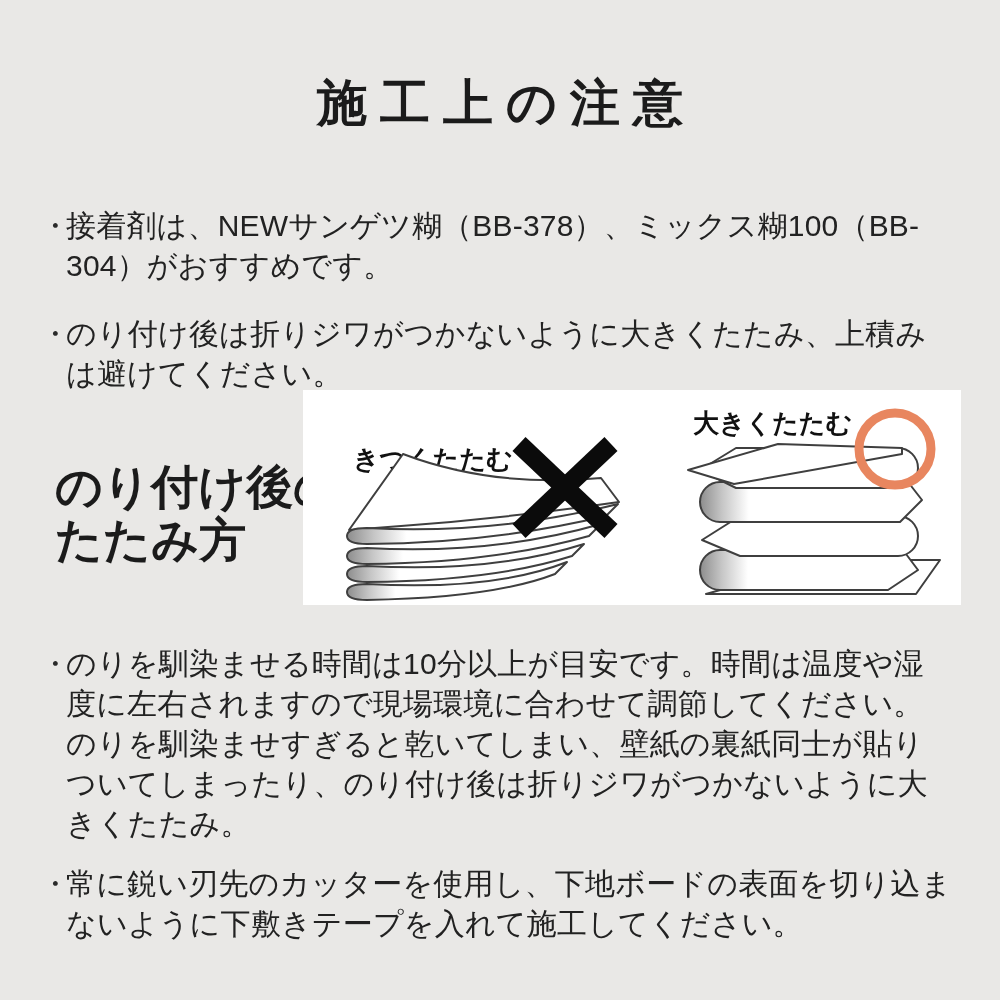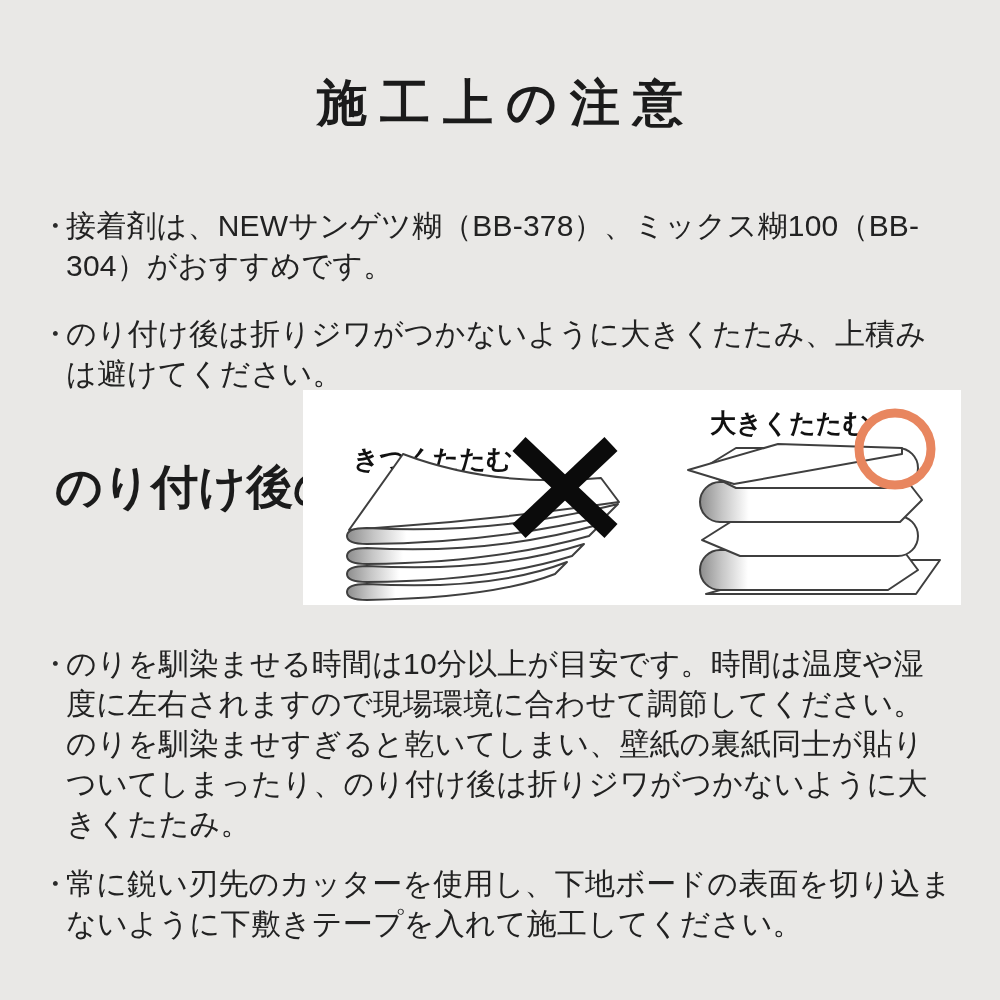--- a/index.html
+++ b/index.html
@@ -43,21 +43,21 @@
   .illus-box {
     position:absolute; left:303px; top:0;
     width:658px; height:215px; background:#ffffff;
   }
   .panel-label {
     position:absolute;
     font-size:26px; font-weight:bold; line-height:30px; color:#111111;
     white-space:nowrap;
   }
   .label-bad  { left:50px;  top:54px; }
-  .label-good { left:407px; top:18px;text-align:center; }
+  .label-good { left:390px; top:18px;text-align:center; }
   .illus { position:absolute; display:block; }
   .illus-left  { left:40px;  top:18px; width:300px; height:197px; }
   .illus-right { left:375px; top:8px;  width:270px; height:207px; }
 </style>
 </head>
 <body>
 
 <div class="page">
 
   <h1 class="title">施工上の注意</h1>
@@ -69,20 +69,21 @@
     </li>
     <li class="bullet">
       <span class="bullet-dot">・</span>
       <span class="bullet-text">のり付け後は折りジワがつかないように大きくたたみ、上積みは避けてください。</span>
     </li>
   </ul>
 
   <div class="figure-row">
     <div class="figure-heading">
       <div>のり付け後の</div>
+      <div>たたみ方</div>
     </div>
 
     <div class="illus-box">
 
       <div class="panel-label label-bad">きつくたたむ</div>
       <div class="panel-label label-good">大きくたたむ</div>
 
       <svg class="illus illus-left" viewBox="0 0 300 197" aria-hidden="true">
         <defs>
           <linearGradient id="gcap" x1="0" y1="0" x2="1" y2="0">

